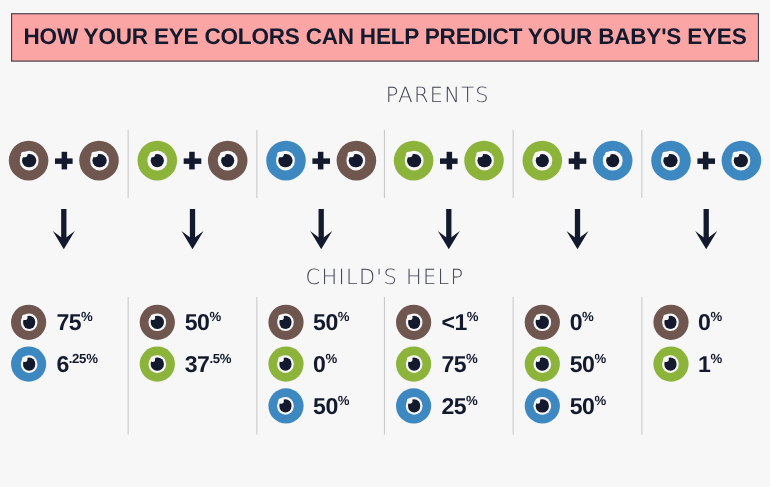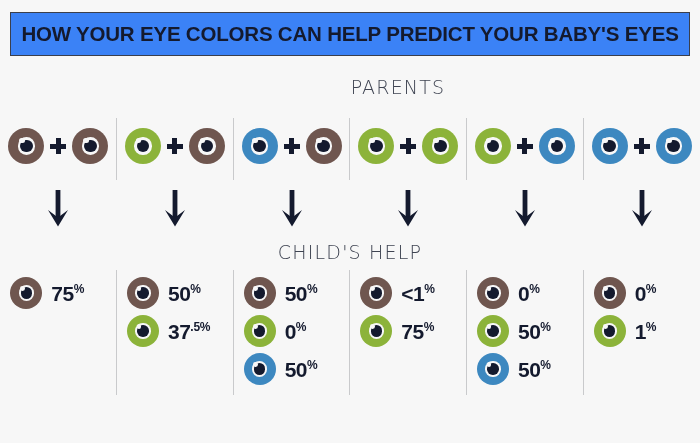--- a/index.html
+++ b/index.html
@@ -9,21 +9,21 @@
     font-family:"Liberation Sans", sans-serif;
     overflow:hidden;
     position:relative;
     color:#12172b;
   }
 
   
   .title-box{
     position:absolute;left:10px;top:12px;width:680px;height:44px;
     border:1.5px solid #3a3f4d;
-    background:#3b82f6;
+    background:#fca5a5;
     display:flex;align-items:center;justify-content:center;
     box-sizing:border-box;
   }
   .title-text{
     font-size:20.5px;font-weight:bold;letter-spacing:-0.2px;
     color:#141a2e;white-space:nowrap;
   }
 
   
   .section-label{
@@ -136,20 +136,28 @@
       </div>
       <div class="child-list">
         <div class="child-row">
           <div class="eye eye-sm" style="background: rgb(111, 86, 79);">
             <div class="white"></div>
             <div class="pupil"></div>
             <div class="glint"></div>
           </div>
           <div class="pct">75<sup>%</sup></div>
         </div>
+        <div class="child-row">
+          <div class="eye eye-sm" style="background: rgb(61, 136, 192);">
+            <div class="white"></div>
+            <div class="pupil"></div>
+            <div class="glint"></div>
+          </div>
+          <div class="pct">6<sup>.25%</sup></div>
+        </div>
       </div>
     </div>
     <div class="col">
       <div class="divider top" style="background: rgb(201, 202, 204);"></div>
       <div class="divider bot" style="background: rgb(201, 202, 204);"></div>
       <div class="parent-pair">
         <div class="eye eye-lg" style="background: rgb(140, 179, 58);">
           <div class="white"></div>
           <div class="pupil"></div>
           <div class="glint"></div>
@@ -267,20 +275,28 @@
           <div class="pct">&lt;1<sup>%</sup></div>
         </div>
         <div class="child-row">
           <div class="eye eye-sm" style="background: rgb(140, 179, 58);">
             <div class="white"></div>
             <div class="pupil"></div>
             <div class="glint"></div>
           </div>
           <div class="pct">75<sup>%</sup></div>
         </div>
+        <div class="child-row">
+          <div class="eye eye-sm" style="background: rgb(61, 136, 192);">
+            <div class="white"></div>
+            <div class="pupil"></div>
+            <div class="glint"></div>
+          </div>
+          <div class="pct">25<sup>%</sup></div>
+        </div>
       </div>
     </div>
     <div class="col">
       <div class="divider top" style="background: rgb(201, 202, 204);"></div>
       <div class="divider bot" style="background: rgb(201, 202, 204);"></div>
       <div class="parent-pair">
         <div class="eye eye-lg" style="background: rgb(140, 179, 58);">
           <div class="white"></div>
           <div class="pupil"></div>
           <div class="glint"></div>

